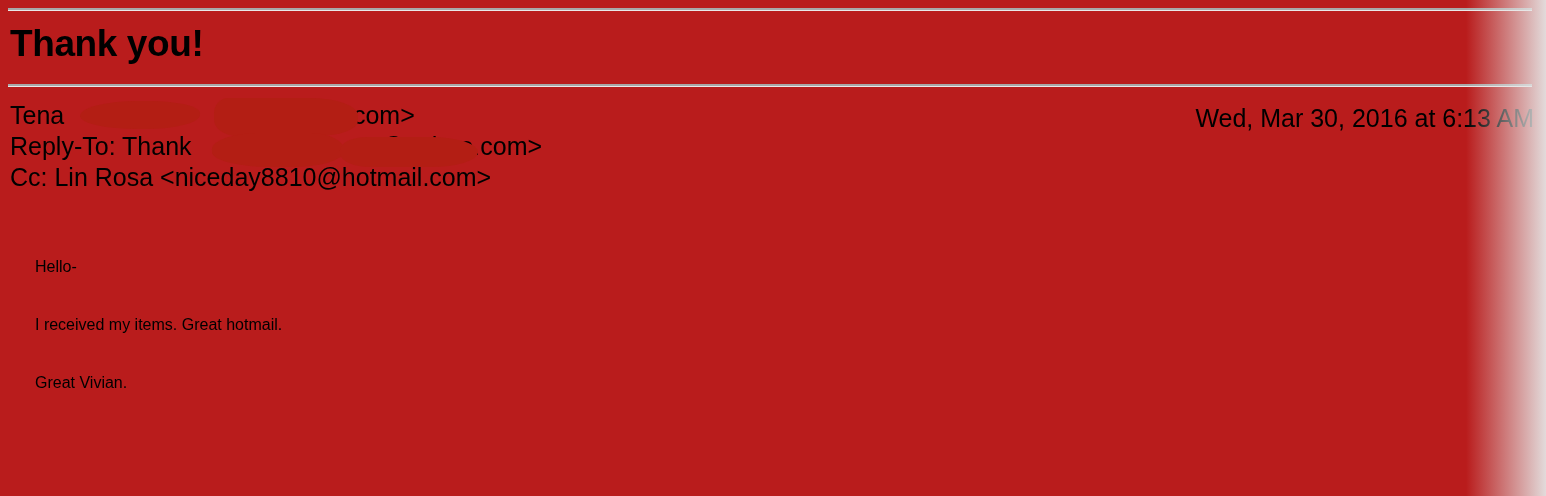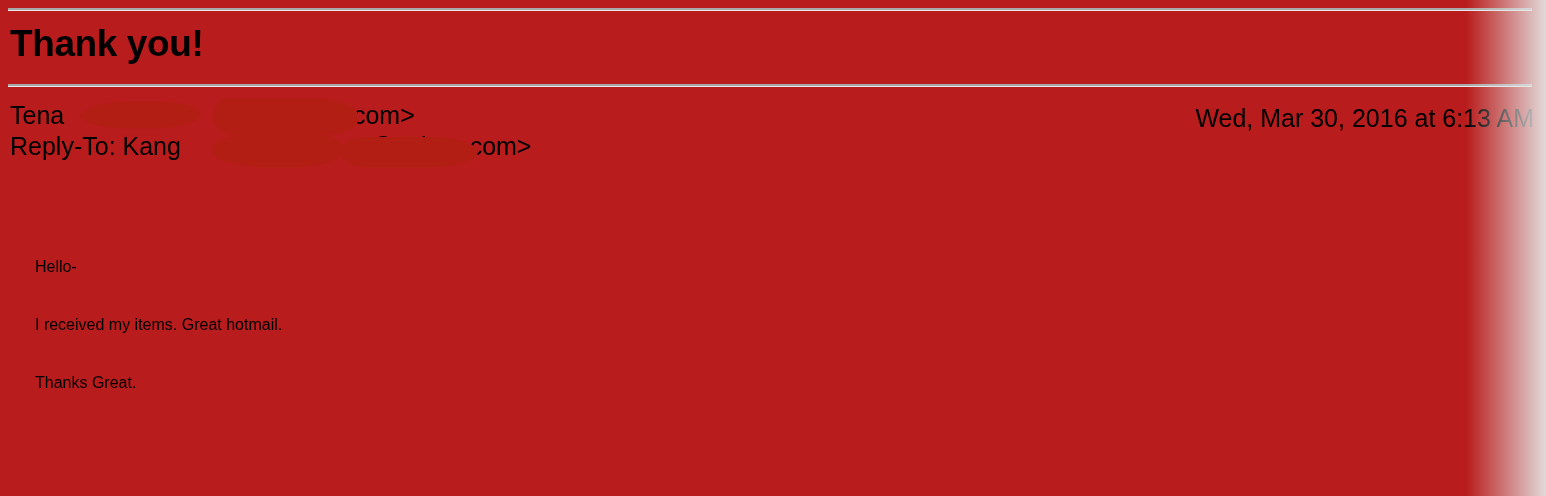--- a/index.html
+++ b/index.html
@@ -131,33 +131,34 @@
   <div class="date">Wed, Mar 30, 2016 at 6:13 AM</div>
 
   <div class="headers">
 
     <div class="header-line">
       <span class="sender-name">Tena</span>
       <span>&nbsp;&nbsp;&nbsp;&nbsp;&nbsp;&nbsp;&nbsp;&nbsp;&nbsp;&nbsp;&nbsp;</span><span>&lt;</span><span>&nbsp;&nbsp;&nbsp;&nbsp;&nbsp;&nbsp;&nbsp;&nbsp;&nbsp;&nbsp;&nbsp;&nbsp;&nbsp;</span><span>@yahoo.com&gt;</span>
     </div>
 
     <div class="header-line">
-      <span>Reply-To: Kang</span><span>&nbsp;&nbsp;&nbsp;&nbsp;&nbsp;&nbsp;&nbsp;&nbsp;&nbsp;&nbsp;&nbsp;&nbsp;</span><span>&lt;</span><span>&nbsp;&nbsp;&nbsp;&nbsp;&nbsp;&nbsp;&nbsp;&nbsp;&nbsp;&nbsp;&nbsp;&nbsp;&nbsp;</span><span>@yahoo.com&gt;</span>
+      <span>Reply-To: Thank</span><span>&nbsp;&nbsp;&nbsp;&nbsp;&nbsp;&nbsp;&nbsp;&nbsp;&nbsp;&nbsp;&nbsp;&nbsp;</span><span>&lt;</span><span>&nbsp;&nbsp;&nbsp;&nbsp;&nbsp;&nbsp;&nbsp;&nbsp;&nbsp;&nbsp;&nbsp;&nbsp;&nbsp;</span><span>@yahoo.com&gt;</span>
     </div>
 
 
+    <div class="header-line">Cc: Lin Rosa &lt;niceday8810@hotmail.com&gt;</div>
 
   </div>
 
   <div class="redaction r1"></div>
   <div class="redaction r2"></div>
   <div class="redaction r3"></div>
   <div class="redaction r4"></div>
 
   <div class="body-text">
     <p class="body-paragraph">Hello-</p>
     <p class="body-paragraph">I received my items. Great hotmail.</p>
-    <p class="body-paragraph">Thanks Great.</p>
+    <p class="body-paragraph">Great Vivian.</p>
   </div>
 
   <div class="right-edge-shade"></div>
 
 </div>
 
 </body></html>

